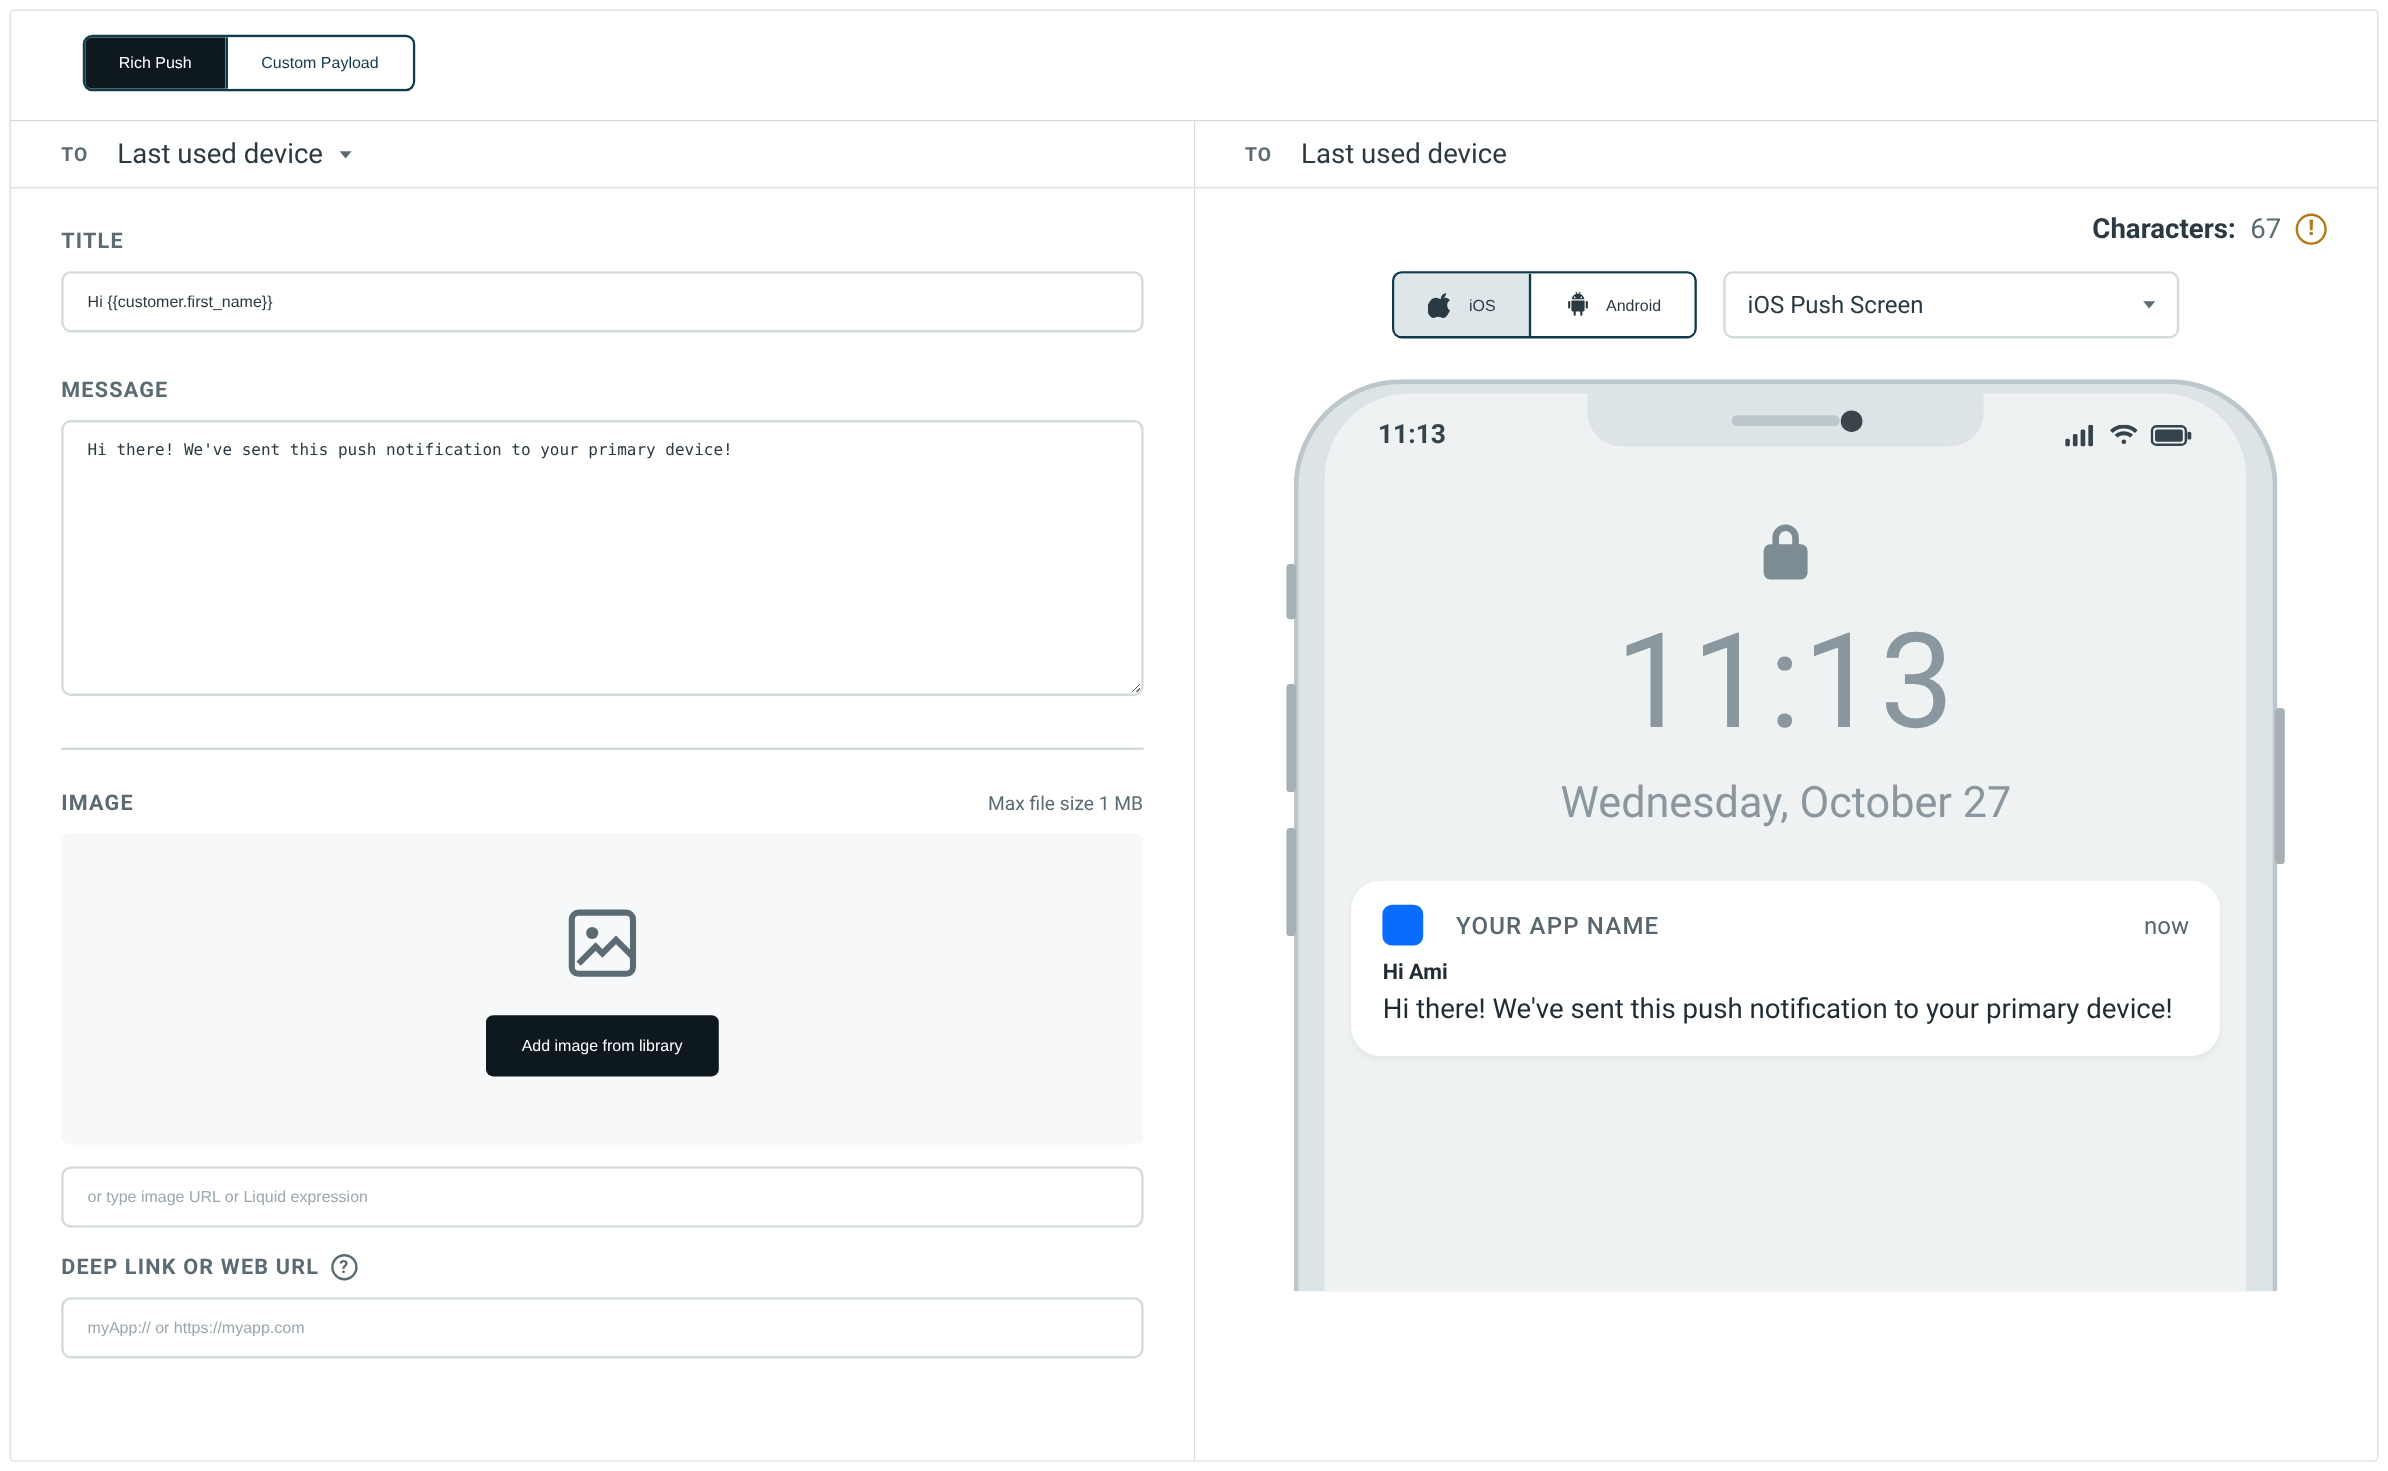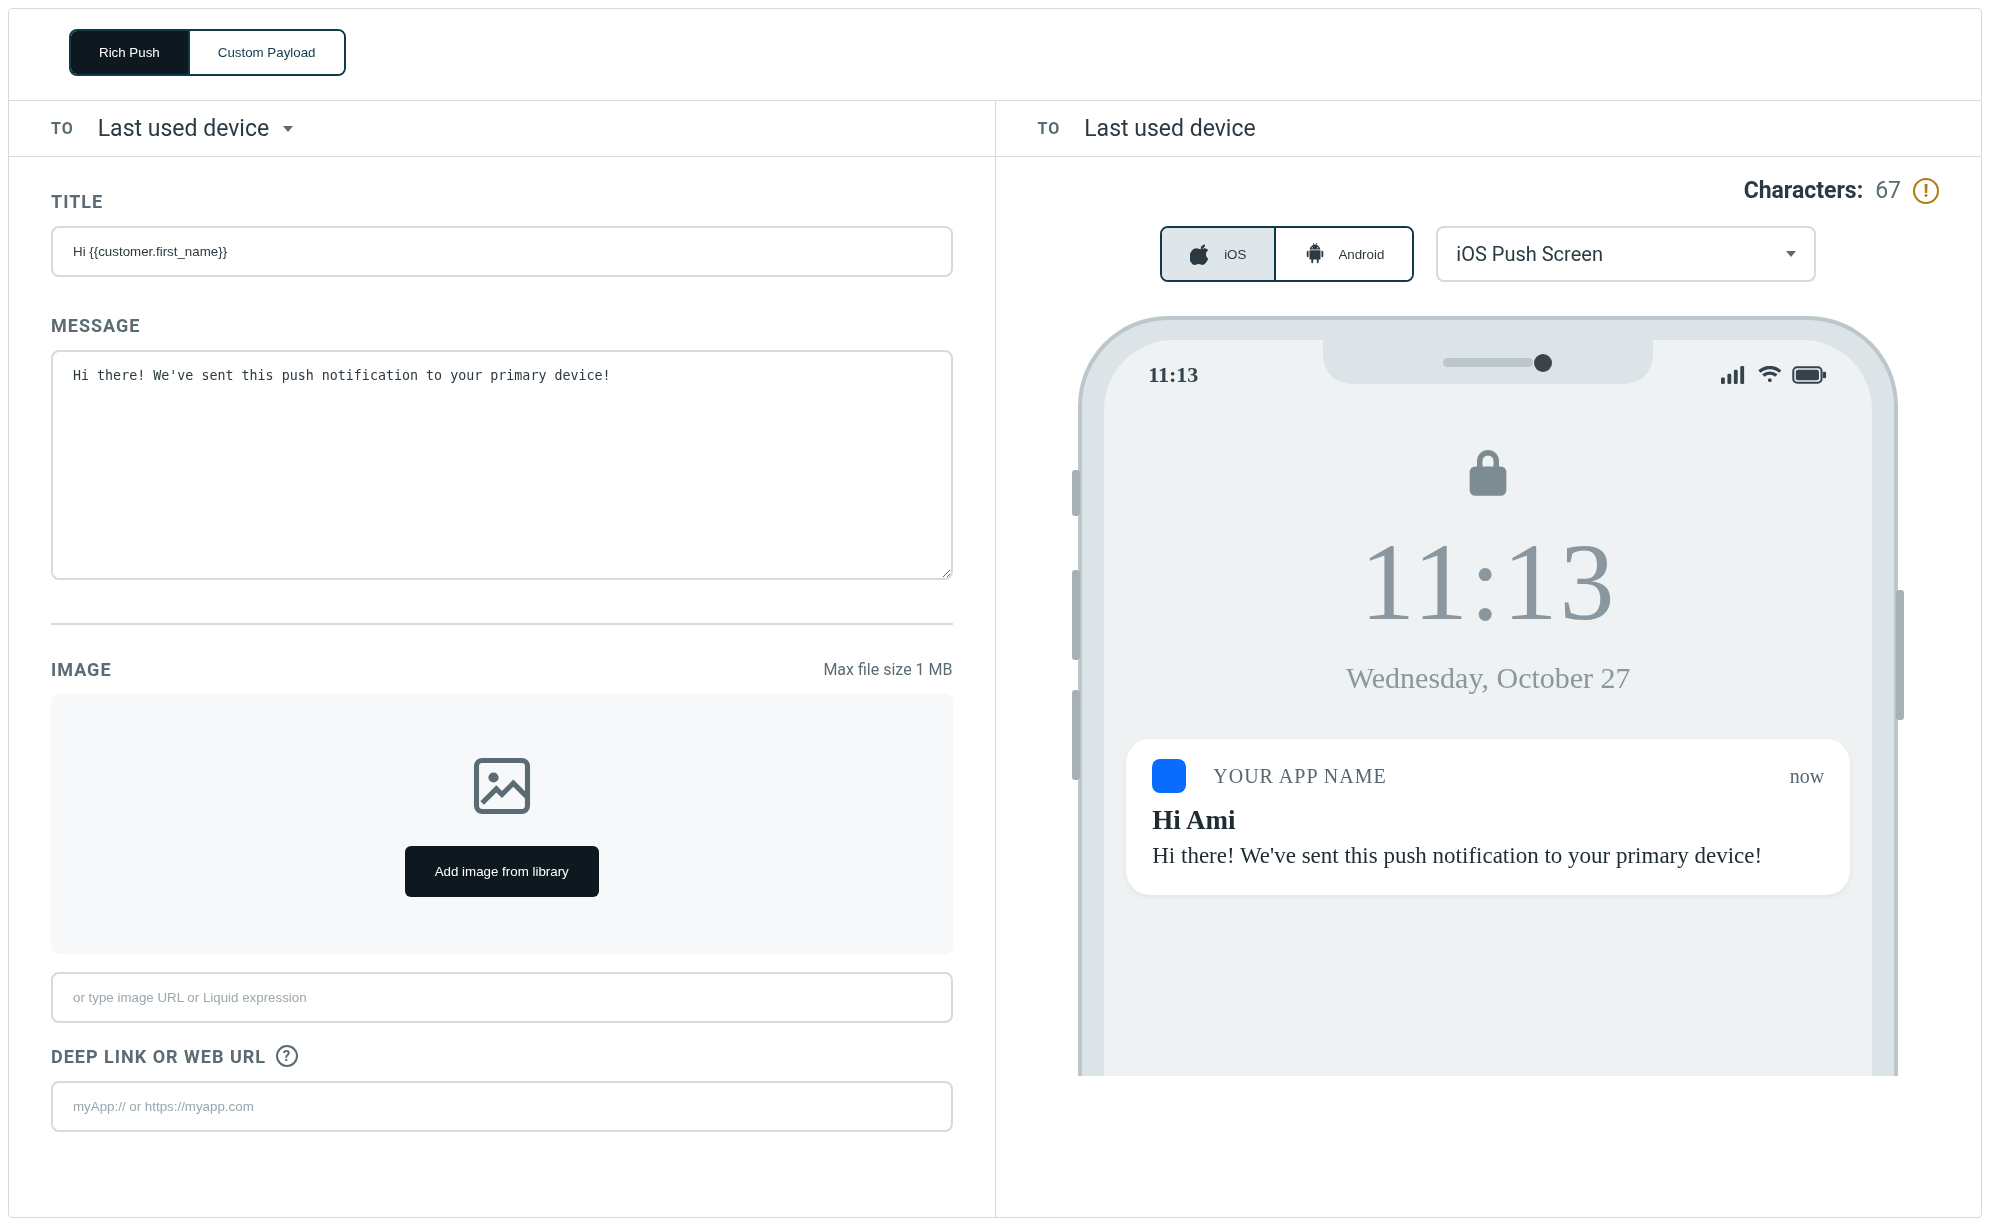--- a/index.html
+++ b/index.html
@@ -135,22 +135,21 @@
   }
 
   
   .phone-wrap{display:flex;justify-content:center;}
   .phone{
     width:820px;height:760px;position:relative;
     background:var(--phone);
     border:4px solid var(--phone-edge);
     border-bottom:none;
     border-radius:90px 90px 0 0;
-    padding:20px 22px 0;
-    font-family:Liberation Serif, serif;
+    padding:8px 22px 0;
   }
   
   .sbtn{position:absolute;background:var(--phone-btn);border-radius:3px;}
   .sbtn.l1{left:-10px;top:150px;width:8px;height:46px;}
   .sbtn.l2{left:-10px;top:250px;width:8px;height:90px;}
   .sbtn.l3{left:-10px;top:370px;width:8px;height:90px;}
   .sbtn.r1{right:-10px;top:270px;width:8px;height:130px;}
 
   .screen{
     height:100%;background:#eef2f3;border-radius:70px 70px 0 0;position:relative;
@@ -168,31 +167,31 @@
     width:18px;height:18px;border-radius:50%;background:#3b4448;}
 
   .status{display:flex;justify-content:space-between;align-items:center;
     padding:22px 44px 0;font-weight:700;font-size:22px;color:#35444c;}
   .status .icons{display:inline-flex;gap:10px;align-items:center;}
   .status svg{height:18px;}
 
   .lock-area{margin-top:58px;text-align:center;color:#7d8b92;}
   .lock-area svg{width:44px;height:52px;}
   .bigtime{font-size:110px;font-weight:400;color:#8a979e;letter-spacing:2px;margin-top:24px;line-height:1;}
-  .bigdate{font-size:30px;color:#8a979e;margin-top:24px;}
+  .bigdate{font-size:36px;color:#8a979e;margin-top:24px;}
 
   .notif{
     margin:44px 22px 0;background:#fff;border-radius:24px;padding:20px 26px 24px;
     box-shadow:0 2px 5px rgba(0,0,0,0.06);
   }
   .notif .hdr{display:flex;align-items:center;gap:27px;}
   .app-icon{width:34px;height:34px;background:#0a6cff;border-radius:8px;flex:none;}
   .app-name{font-size:20px;letter-spacing:1px;color:#58666e;font-weight:500;}
   .when{margin-left:auto;font-size:20px;color:#58666e;}
-  .notif .title{font-weight:700;font-size:27px;margin-top:12px;color:#1f2c33;}
+  .notif .title{font-weight:700;font-size:18px;margin-top:12px;color:#1f2c33;}
   .notif .msg{font-size:23px;color:#1f2c33;margin-top:4px;line-height:1.35;}
 </style>
 </head>
 <body>
 
 <div class="app">
 
   <div class="top-tabs">
     <div class="seg">
       <button class="active">Rich Push</button>

